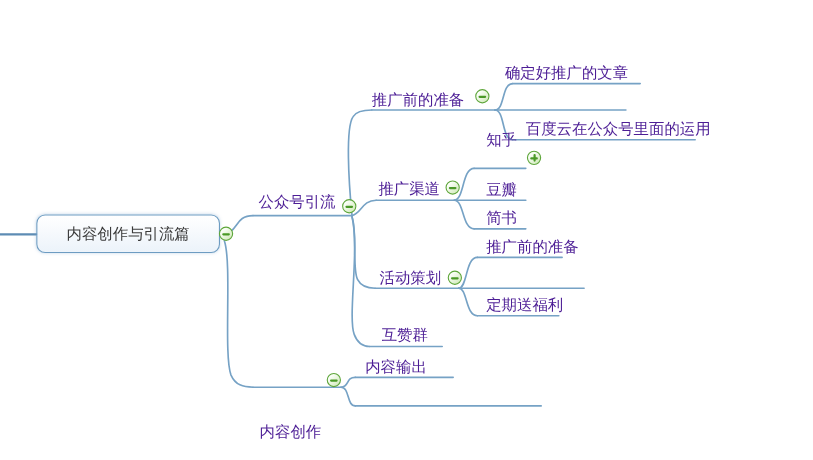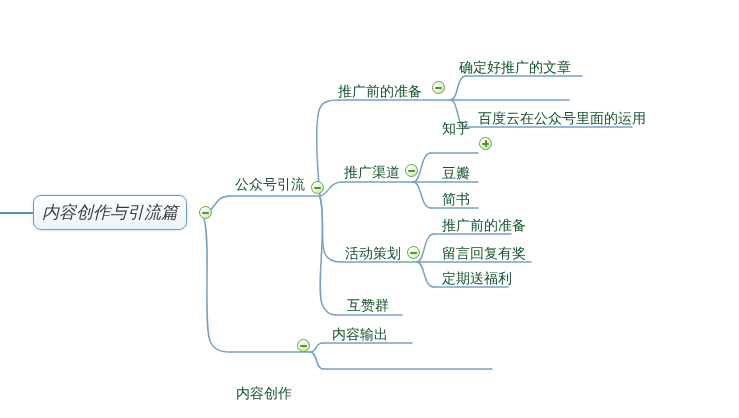--- a/index.html
+++ b/index.html
@@ -14,40 +14,39 @@
   #lines {
     position: absolute;
     left: 0; top: 0;
     width: 739px; height: 418px;
   }
   #lines path { fill: none; stroke: #76a2c5; stroke-width: 1.5; stroke-linecap: round; }
   #lines path.stub { stroke: #5d8cb4; stroke-width: 2; }
   .root-box {
     position: absolute;
     left: 33px; top: 195px;
-    width: 154px; height: 35px;
+    width: 167px; height: 35px;
     border: 1.5px solid #6d9cc2;
     border-radius: 8px;
     background: linear-gradient(180deg, #ffffff 0%, #ecf3fa 100%);
     box-shadow: 0 0 3px rgba(125, 165, 205, 0.45);
     box-sizing: border-box;
     display: flex;
     align-items: center;
     justify-content: center;
-    font-size: 17px;
+    font-size: 14px;
     color: #3a3a3a;
     white-space: nowrap;
-    font-style: italic;
   }
   .topic {
     position: absolute;
     font-size: 14px;
     line-height: 16px;
     height: 16px;
-    color: #14532d;
+    color: #4c1d95;
     white-space: nowrap;
   }
   .toggle {
     position: absolute;
     width: 11px; height: 11px;
     border: 1px solid #5ea63a;
     border-radius: 50%;
     background: linear-gradient(135deg, #fcfffa 20%, #d5ecc0 85%);
     box-sizing: content-box;
   }
@@ -132,21 +131,20 @@
   <div class="topic" style="left:344px; top:164px;">推广渠道</div>
   <div class="toggle" style="left:405px; top:164px;"></div>
   <div class="topic" style="left:442px; top:120px;text-align:center;">知乎</div>
   <div class="toggle plus" style="left:479px; top:137px;"></div>
   <div class="topic" style="left:442px; top:165px;">豆瓣</div>
   <div class="topic" style="left:442px; top:191px;">简书</div>
 
   <div class="topic" style="left:345px; top:245px;">活动策划</div>
   <div class="toggle" style="left:407px; top:246px;"></div>
   <div class="topic" style="left:442px; top:217px;">推广前的准备</div>
-  <div class="topic" style="left:442px; top:245px;">留言回复有奖</div>
   <div class="topic" style="left:442px; top:270px;">定期送福利</div>
 
   <div class="topic" style="left:347px; top:297px;">互赞群</div>
 
   <div class="topic" style="left:236px; top:337px;margin-top:48px;">内容创作</div>
   <div class="toggle" style="left:297px; top:339px;"></div>
   <div class="topic" style="left:332px; top:326px;">内容输出</div>
 
 </div>
 

